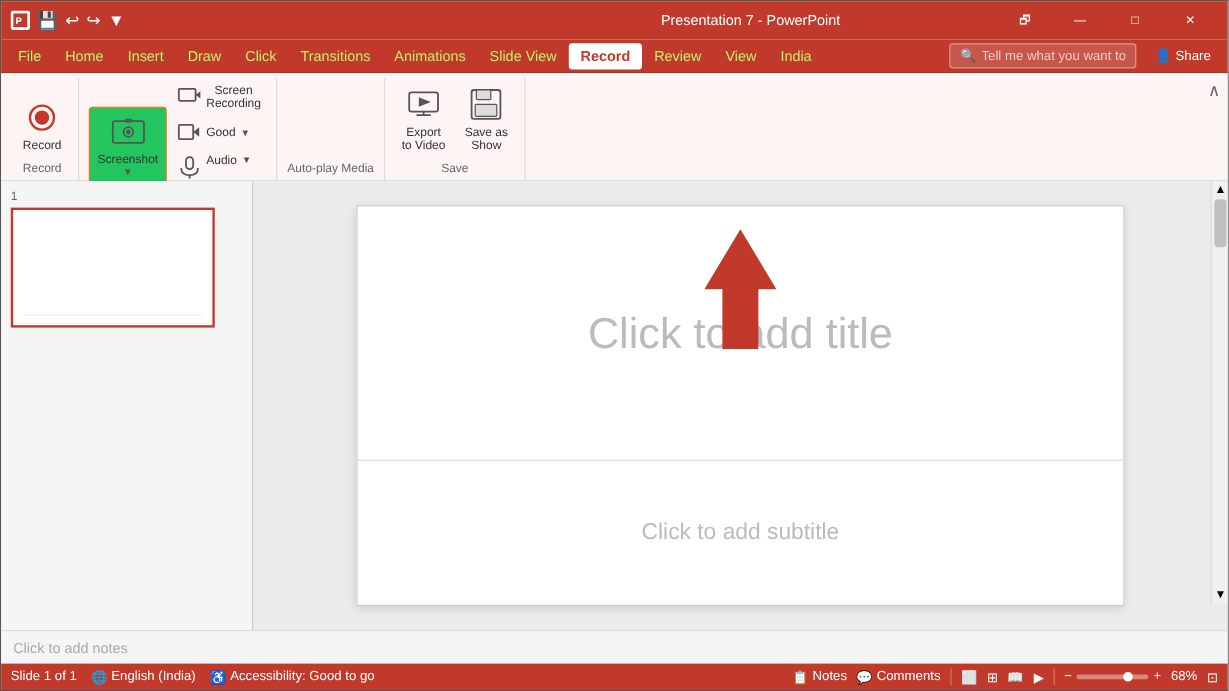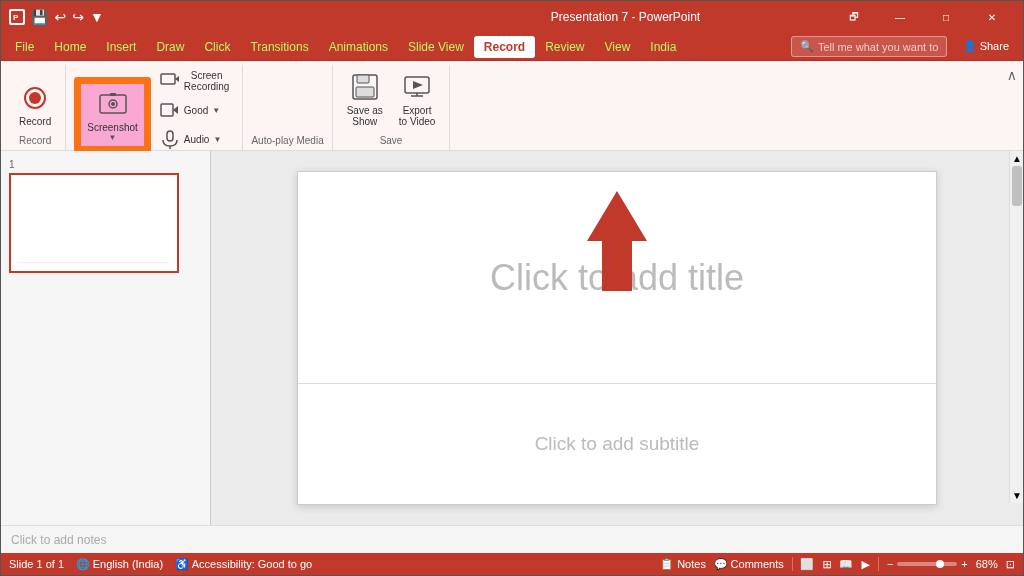--- a/index.html
+++ b/index.html
@@ -26,21 +26,21 @@
     .search-box input::placeholder { color: rgba(255,255,255,0.7); }
     .share-btn { color: white; font-size: 11px; padding: 3px 10px; margin-left: 6px; cursor: pointer; }
 
     
     .ribbon { background: #fdf5f4; border-bottom: 1px solid #ddd; height: 90px; display: flex; align-items: stretch; padding: 4px 4px 0; flex-shrink: 0; }
     .ribbon-group { display: flex; flex-direction: column; align-items: center; padding: 2px 8px; border-right: 1px solid #ddd; }
     .ribbon-group:last-child { border-right: none; }
     .ribbon-group-content { display: flex; align-items: flex-end; gap: 4px; flex: 1; padding-bottom: 2px; }
     .ribbon-group-label { font-size: 10px; color: #666; padding: 2px 0; text-align: center; }
     .ribbon-btn { display: flex; flex-direction: column; align-items: center; justify-content: center; padding: 4px 6px; cursor: pointer; border-radius: 3px; min-width: 36px; }
-    .ribbon-btn.highlighted { background: #f9a8d4; border: 7px solid #f97316; }
+    .ribbon-btn.highlighted { background: #22c55e; border: 1px solid #f97316; }
     .ribbon-btn-icon { width: 32px; height: 32px; display: flex; align-items: center; justify-content: center; margin-bottom: 2px; }
     .ribbon-btn-label { font-size: 10px; color: #333; text-align: center; white-space: nowrap; }
     .ribbon-btn-small { display: flex; flex-direction: column; align-items: center; padding: 3px 5px; cursor: pointer; border-radius: 3px; }
     .ribbon-btn-small .ribbon-btn-icon { width: 24px; height: 24px; margin-bottom: 1px; }
 
     
     .main { display: flex; flex: 1; overflow: hidden; background: #ebebeb; }
 
     
     .slide-panel { width: 210px; background: #f5f5f5; border-right: 1px solid #ccc; padding: 8px; overflow-y: auto; flex-shrink: 0; }
@@ -166,21 +166,21 @@
           <div class="ribbon-btn-small" style="display:flex;flex-direction:row;align-items:center;gap:4px;padding:3px 5px;">
             <div class="ribbon-btn-icon" style="width:20px;height:20px;">
               <svg width="20" height="20" viewBox="0 0 20 20">
                 <rect x="1" y="4" width="12" height="12" rx="1" fill="none" stroke="#555" stroke-width="1.5"></rect>
                 <polygon points="13,10 18,6 18,14" fill="#555"></polygon>
               </svg>
             </div>
             <span class="ribbon-btn-label">Good</span>
             <span style="font-size:8px;color:#555;">▼</span>
           </div>
-          <div class="ribbon-btn-small" style="display:flex;flex-direction:row;align-items:center;gap:4px;padding:3px 5px;">
+          <div class="ribbon-btn-small" style="display:flex;flex-direction:row;align-items:flex-start;gap:4px;padding:3px 5px;">
             <div class="ribbon-btn-icon" style="width:20px;height:20px;">
               <svg width="20" height="20" viewBox="0 0 20 20">
                 <rect x="7" y="2" width="6" height="10" rx="3" fill="none" stroke="#555" stroke-width="1.5"></rect>
                 <path d="M3 11 Q3 17 10 17 Q17 17 17 11" fill="none" stroke="#555" stroke-width="1.5"></path>
                 <line x1="10" y1="17" x2="10" y2="20" stroke="#555" stroke-width="1.5"></line>
               </svg>
             </div>
             <span class="ribbon-btn-label">Audio</span>
             <span style="font-size:8px;color:#555;">▼</span>
           </div>
@@ -193,37 +193,37 @@
       <div class="ribbon-group-content">
       </div>
       <div class="ribbon-group-label">Auto-play Media</div>
     </div>
 
     <div class="ribbon-group">
       <div class="ribbon-group-content">
         <div class="ribbon-btn">
           <div class="ribbon-btn-icon">
             <svg width="28" height="28" viewBox="0 0 28 28">
-              <rect x="2" y="2" width="24" height="24" rx="2" fill="none" stroke="#555" stroke-width="1.5"></rect>
-              <rect x="6" y="2" width="12" height="8" rx="1" fill="#ddd" stroke="#555" stroke-width="1"></rect>
-              <rect x="5" y="14" width="18" height="10" rx="1" fill="#ddd" stroke="#555" stroke-width="1"></rect>
-            </svg>
-          </div>
-          <span class="ribbon-btn-label">Save as<br>Show</span>
-        </div>
-        <div class="ribbon-btn">
-          <div class="ribbon-btn-icon">
-            <svg width="28" height="28" viewBox="0 0 28 28">
               <rect x="2" y="4" width="24" height="16" rx="2" fill="none" stroke="#555" stroke-width="1.5"></rect>
               <polygon points="10,8 10,16 20,12" fill="#555"></polygon>
               <line x1="8" y1="23" x2="20" y2="23" stroke="#555" stroke-width="1.5"></line>
               <line x1="14" y1="20" x2="14" y2="23" stroke="#555" stroke-width="1.5"></line>
             </svg>
           </div>
           <span class="ribbon-btn-label">Export<br>to Video</span>
+        </div>
+        <div class="ribbon-btn">
+          <div class="ribbon-btn-icon">
+            <svg width="28" height="28" viewBox="0 0 28 28">
+              <rect x="2" y="2" width="24" height="24" rx="2" fill="none" stroke="#555" stroke-width="1.5"></rect>
+              <rect x="6" y="2" width="12" height="8" rx="1" fill="#ddd" stroke="#555" stroke-width="1"></rect>
+              <rect x="5" y="14" width="18" height="10" rx="1" fill="#ddd" stroke="#555" stroke-width="1"></rect>
+            </svg>
+          </div>
+          <span class="ribbon-btn-label">Save as<br>Show</span>
         </div>
       </div>
       <div class="ribbon-group-label">Save</div>
     </div>
 
     <div style="margin-left:auto;display:flex;align-items:flex-start;padding:2px;">
       <span style="font-size:14px;color:#666;cursor:pointer;">∧</span>
     </div>
   </div>
 

